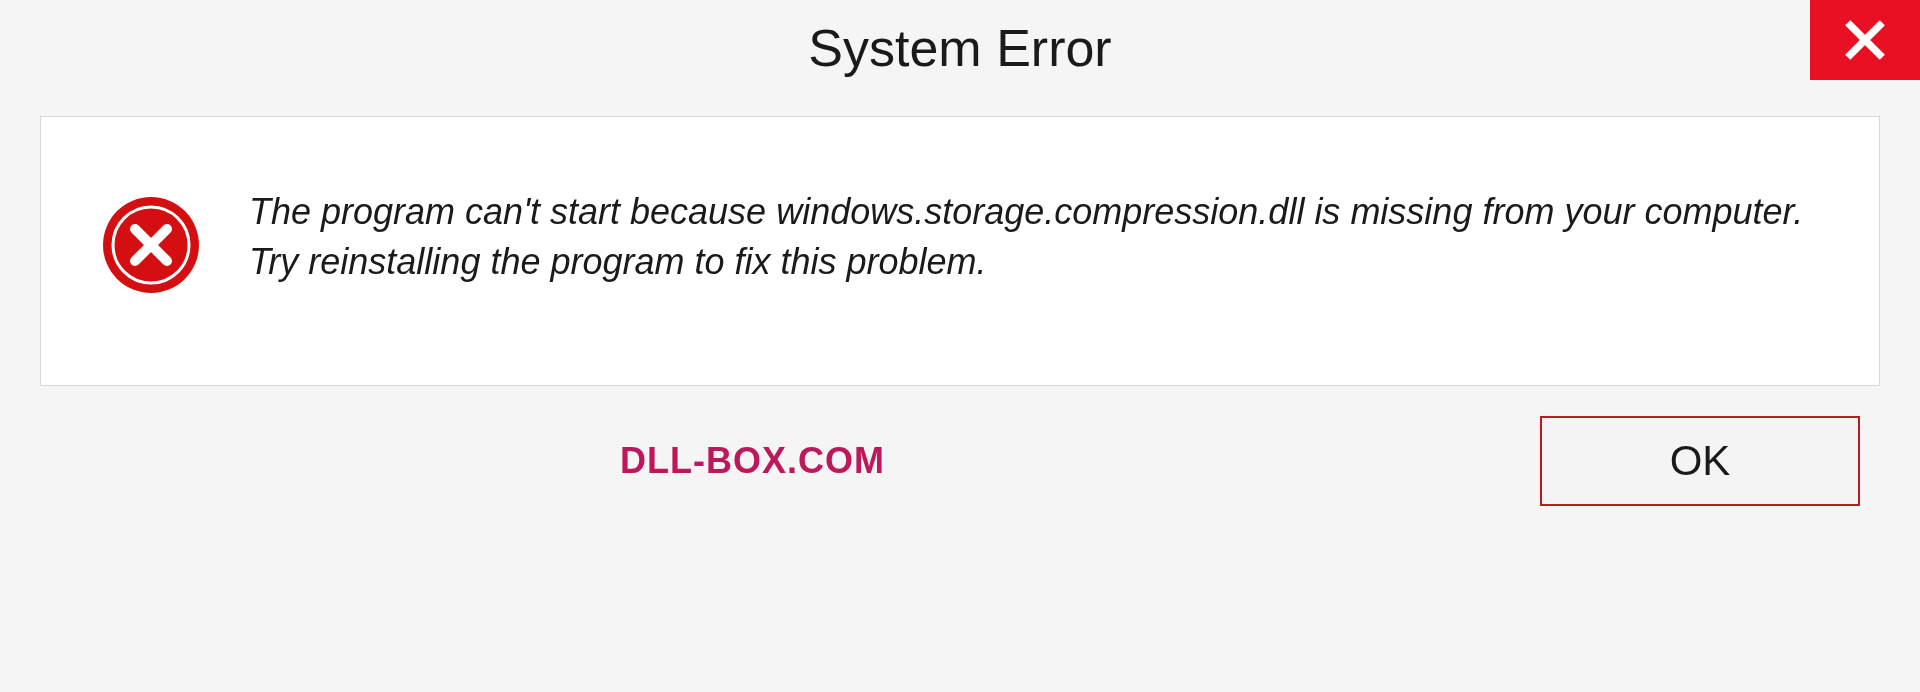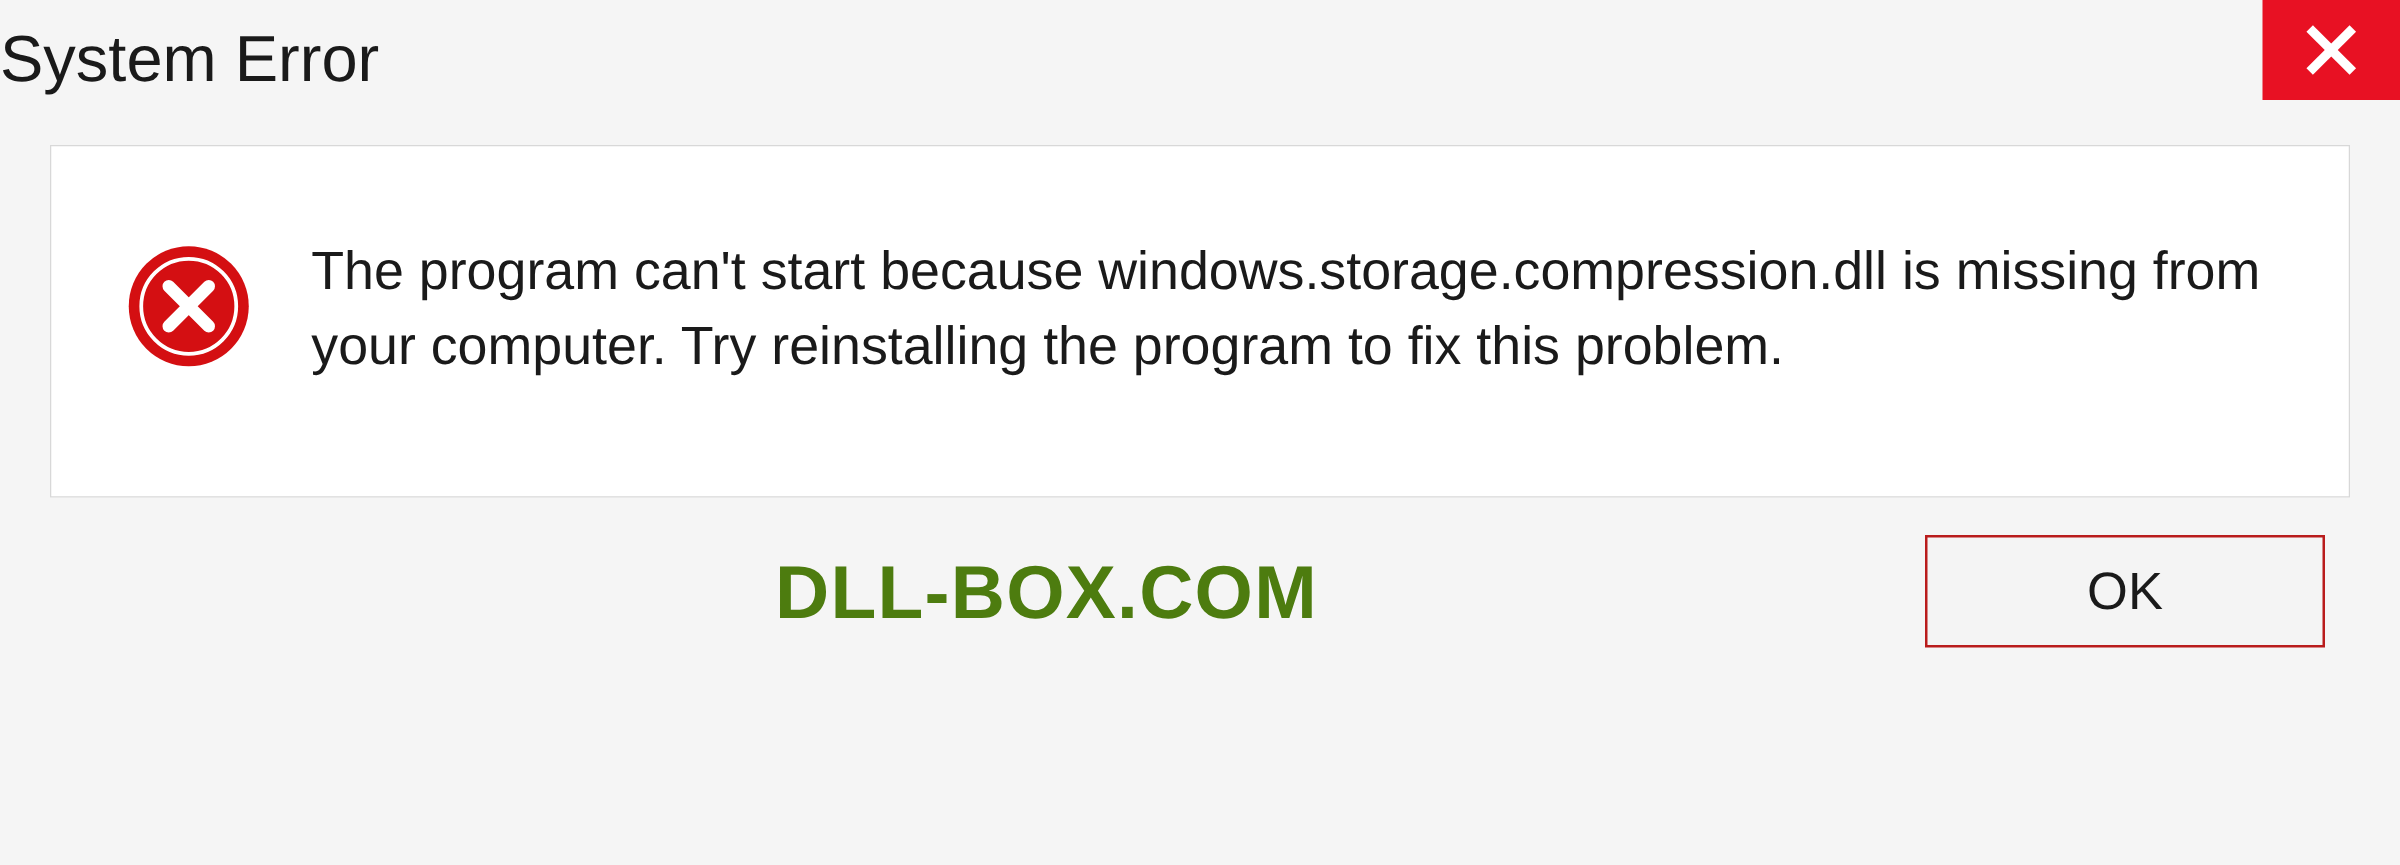--- a/index.html
+++ b/index.html
@@ -16,21 +16,21 @@
     }
     .window {
       width: 100%;
       height: 100%;
       background: #f5f5f5;
       position: relative;
     }
     .titlebar {
       display: flex;
       align-items: flex-start;
-      justify-content: flex-start;
+      justify-content: center;
       position: relative;
       height: 100px;
       padding-top: 18px;
     }
     .title-text {
       font-size: 52px;
       color: #1a1a1a;
       font-weight: 400;
     }
     .close-btn {
@@ -58,36 +58,37 @@
       align-items: flex-start;
       gap: 48px;
     }
     .error-icon {
       width: 100px;
       height: 100px;
       flex-shrink: 0;
       margin-top: 8px;
     }
     .message {
-      font-size: 43px;
+      font-size: 36px;
       line-height: 1.4;
       color: #1a1a1a;
       font-weight: 400;
+      font-style: italic;
     }
     .footer {
       margin: 0 40px;
       padding: 30px 20px 30px 20px;
       display: flex;
       align-items: center;
       justify-content: space-between;
     }
     .watermark {
-      font-size: 60px;
+      font-size: 36px;
       font-weight: 800;
-      color: #4d7c0f;
+      color: #be185d;
       letter-spacing: 1px;
       font-family: Arial, sans-serif;
       margin-left: 560px;
     }
     .ok-btn {
       width: 320px;
       height: 90px;
       background: #f4f4f4;
       border: 2px solid #b91c1c;
       font-size: 42px;

